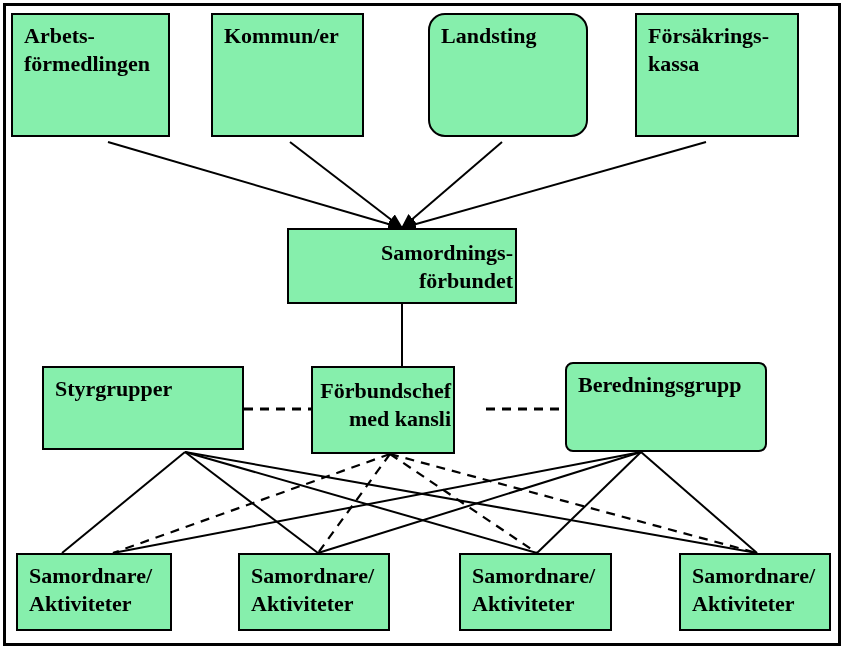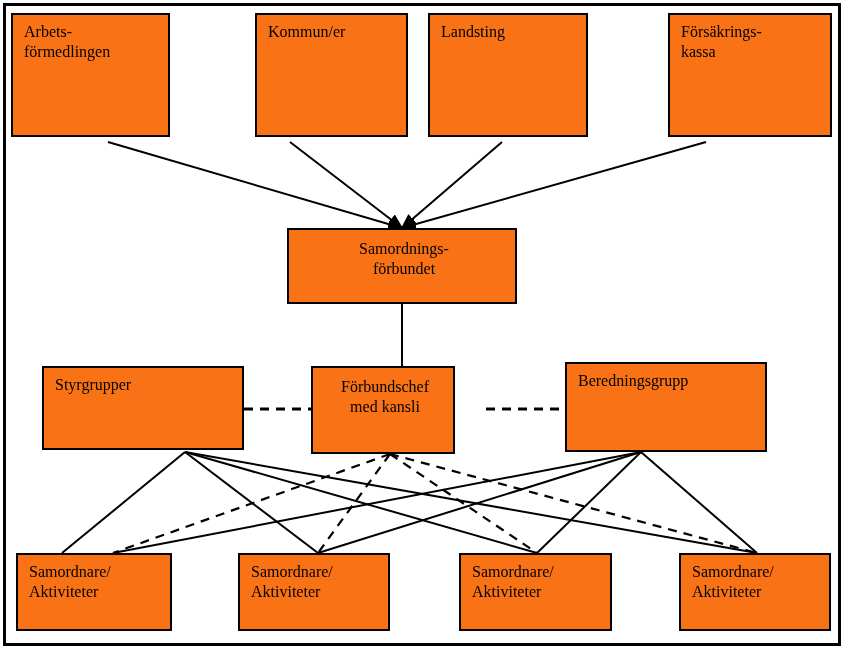--- a/index.html
+++ b/index.html
@@ -29,31 +29,31 @@
     position: absolute;
     left: 0;
     top: 0;
     width: 847px;
     height: 652px;
     pointer-events: none;
   }
   .node {
     position: absolute;
     border: 2px solid #000000;
-    background: #f97316;
+    background: #86efac;
     box-sizing: border-box;
-    font-weight: normal;
-    font-size: 16px;
+    font-weight: bold;
+    font-size: 22px;
     line-height: 1.28;
     color: #000000;
     padding: 7px 11px 0 11px;
     white-space: pre-line;
   }
   .node.center-text {
-    text-align: center;
+    text-align: right;
     padding-left: 6px;
     padding-right: 2px;
   }
   .node.pad-more { padding-top: 9px; }
 </style>
 </head>
 <body>
 
 <div id="page">
 
@@ -84,30 +84,30 @@
         <line x1="390" y1="454" x2="113" y2="553" stroke="#000000" stroke-width="2.2" stroke-dasharray="9,7"></line>
         <line x1="390" y1="454" x2="318" y2="553" stroke="#000000" stroke-width="2.2" stroke-dasharray="9,7"></line>
         <line x1="390" y1="454" x2="537" y2="553" stroke="#000000" stroke-width="2.2" stroke-dasharray="9,7"></line>
         <line x1="390" y1="454" x2="757" y2="553" stroke="#000000" stroke-width="2.2" stroke-dasharray="9,7"></line>
       </g>
   </svg>
 
   <div id="node-layer">
       <div class="node" style="left: 11px; top: 13px; width: 159px; height: 124px;"><span>Arbets-
 förmedlingen</span></div>
-      <div class="node" style="left: 211px; top: 13px; width: 153px; height: 124px; margin-left: 44px;"><span>Kommun/er</span></div>
-      <div class="node" style="left: 428px; top: 13px; width: 160px; height: 124px;"><span>Landsting</span></div>
-      <div class="node" style="left: 668px; top: 13px; width: 164px; height: 124px;"><span>Försäkrings-
+      <div class="node" style="left: 211px; top: 13px; width: 153px; height: 124px;"><span>Kommun/er</span></div>
+      <div class="node" style="left: 428px; top: 13px; width: 160px; height: 124px; border-radius: 17px;"><span>Landsting</span></div>
+      <div class="node" style="left: 635px; top: 13px; width: 164px; height: 124px;"><span>Försäkrings-
 kassa</span></div>
       <div class="node center-text pad-more" style="left: 287px; top: 228px; width: 230px; height: 76px;"><span>Samordnings-
 förbundet</span></div>
       <div class="node" style="left: 42px; top: 366px; width: 202px; height: 84px;"><span>Styrgrupper</span></div>
       <div class="node center-text pad-more" style="left: 311px; top: 366px; width: 144px; height: 88px;"><span>Förbundschef
 med kansli</span></div>
-      <div class="node" style="left: 565px; top: 362px; width: 202px; height: 90px;"><span>Beredningsgrupp</span></div>
+      <div class="node" style="left: 565px; top: 362px; width: 202px; height: 90px; border-radius: 8px;"><span>Beredningsgrupp</span></div>
       <div class="node" style="left: 16px; top: 553px; width: 156px; height: 78px;"><span>Samordnare/
 Aktiviteter</span></div>
       <div class="node" style="left: 238px; top: 553px; width: 152px; height: 78px;"><span>Samordnare/
 Aktiviteter</span></div>
       <div class="node" style="left: 459px; top: 553px; width: 153px; height: 78px;"><span>Samordnare/
 Aktiviteter</span></div>
       <div class="node" style="left: 679px; top: 553px; width: 152px; height: 78px;"><span>Samordnare/
 Aktiviteter</span></div>
     </div>
 

